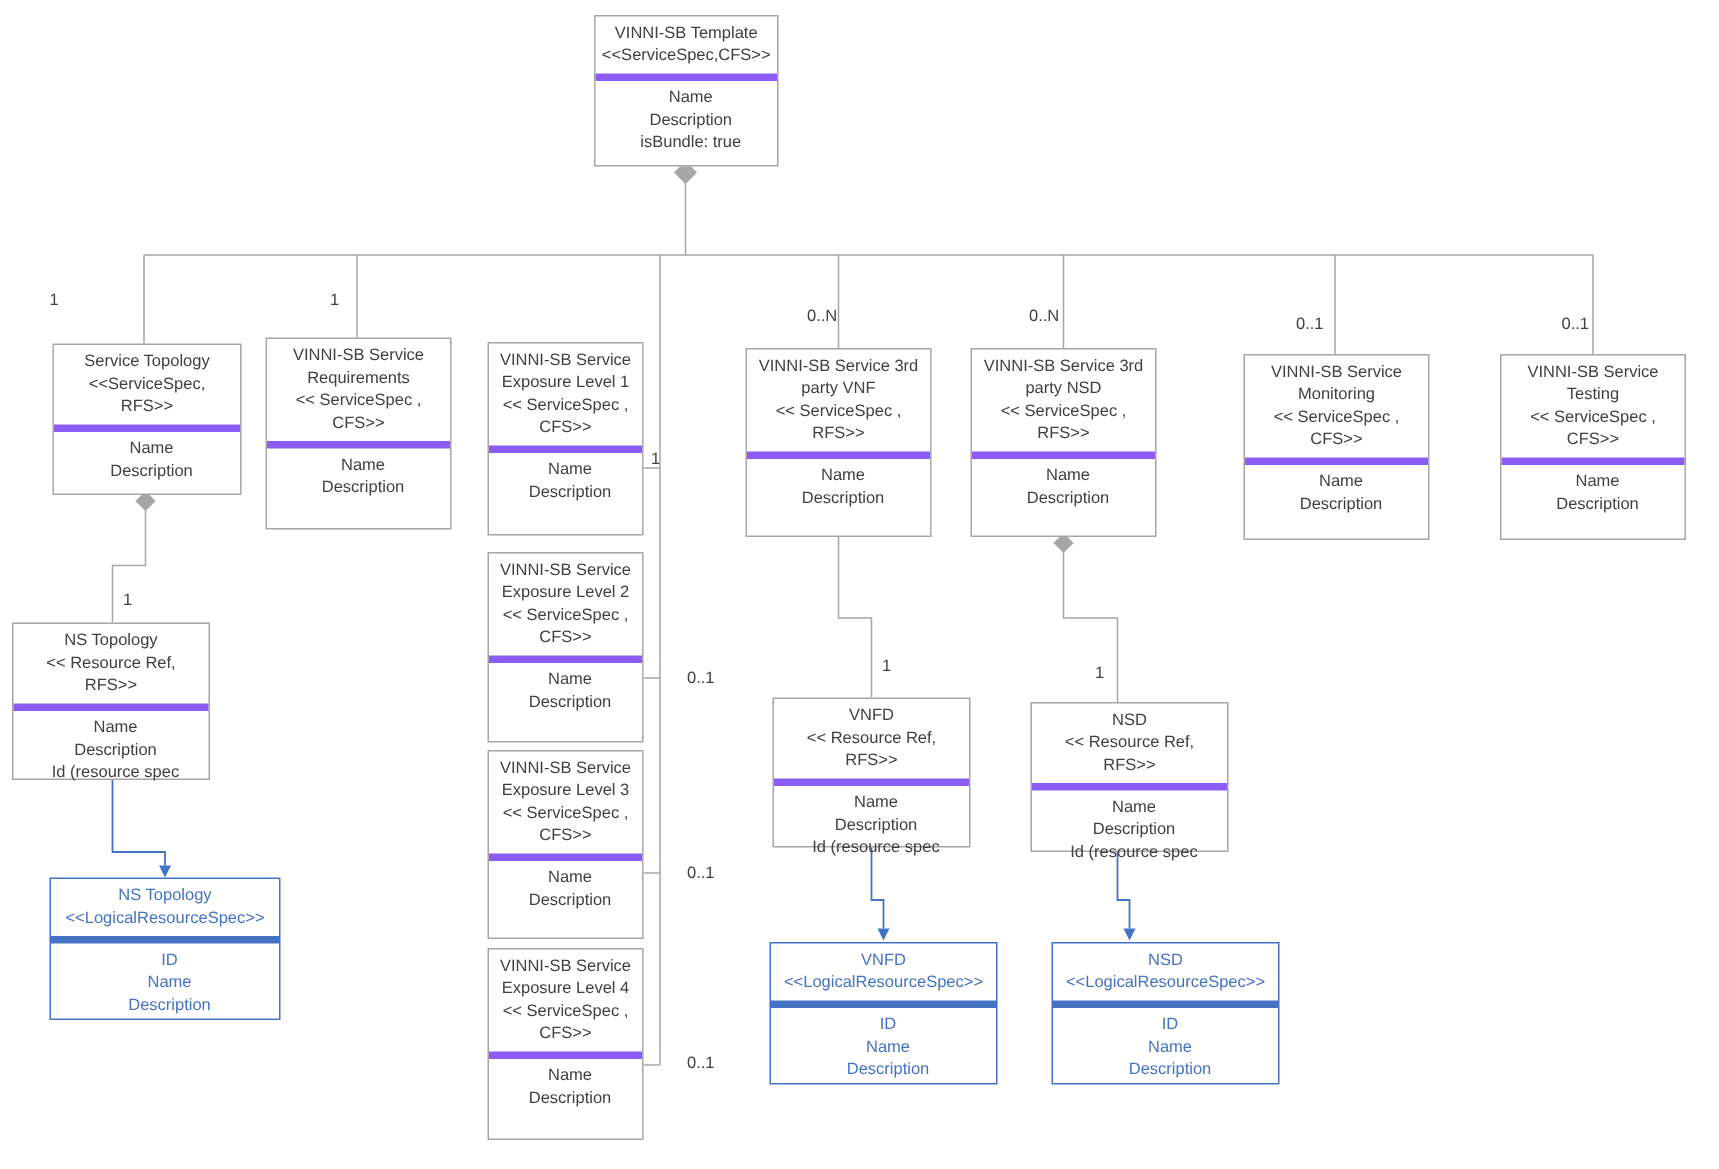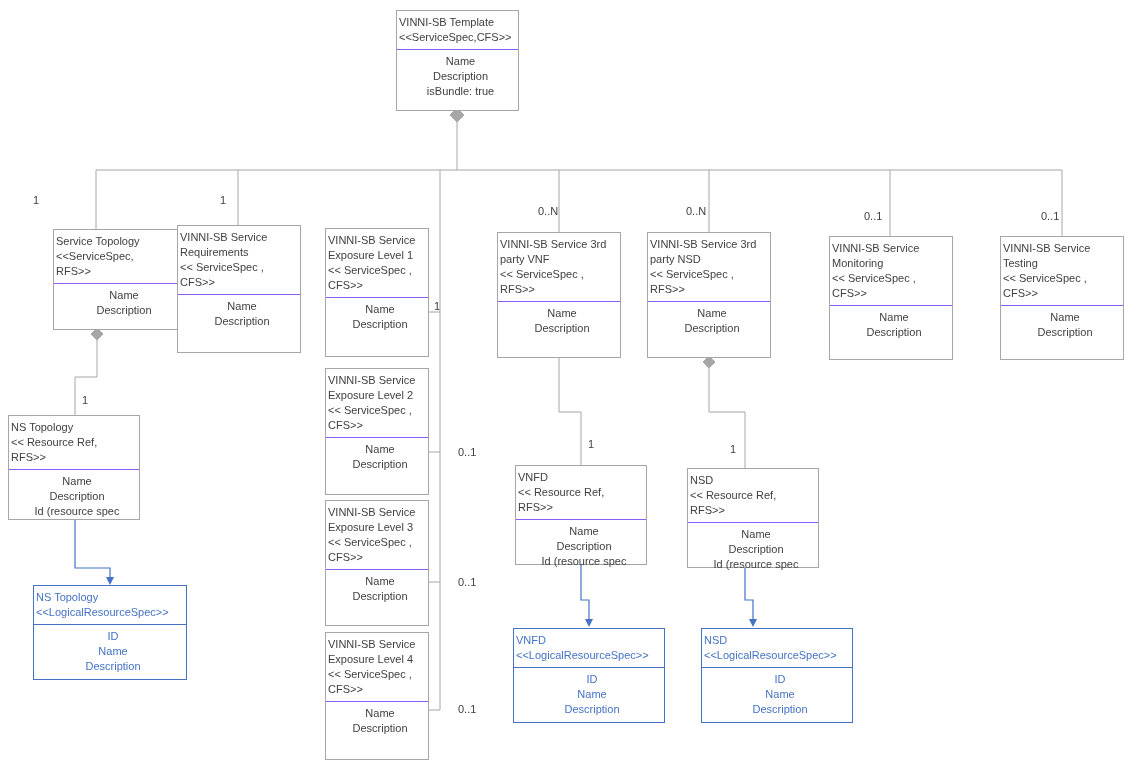--- a/index.html
+++ b/index.html
@@ -15,21 +15,22 @@
   svg.wires { position: absolute; left: 0; top: 0; }
   .box {
     position: absolute;
     border: 1px solid #a6a6a6;
     background: #ffffff;
     font-size: 11px;
     line-height: 15px;
     color: #404040;
   }
   .box .hd {
-    border-bottom: 1px solid #8b5cf6;
+    border-bottom: 5px solid #8b5cf6;
+    text-align: center;
     padding: 4px 2px;
     white-space: pre-line;
   }
   .box .bd {
     padding: 4px 2px 4px 8px;
     text-align: center;
     white-space: pre-line;
   }
   .box.blue { border-color: #4472c4; color: #4472c4; }
   .box.blue .hd { border-bottom-color: #4472c4; }
@@ -82,21 +83,21 @@
   </svg>
 
   <div class="box" style="left:396px;top:10px;width:123px;height:101px">
     <div class="hd">VINNI-SB Template
 &lt;&lt;ServiceSpec,CFS&gt;&gt;</div>
     <div class="bd">Name
 Description
 isBundle: true</div>
   </div>
 
-  <div class="box" style="left:53px;top:229px;width:136px;height:101px">
+  <div class="box" style="left:35px;top:229px;width:126px;height:101px">
     <div class="hd">Service Topology
 &lt;&lt;ServiceSpec,
 RFS&gt;&gt;</div>
     <div class="bd">Name
 Description</div>
   </div>
 
   <div class="box" style="left:177px;top:225px;width:124px;height:128px">
     <div class="hd">VINNI-SB Service
 Requirements

